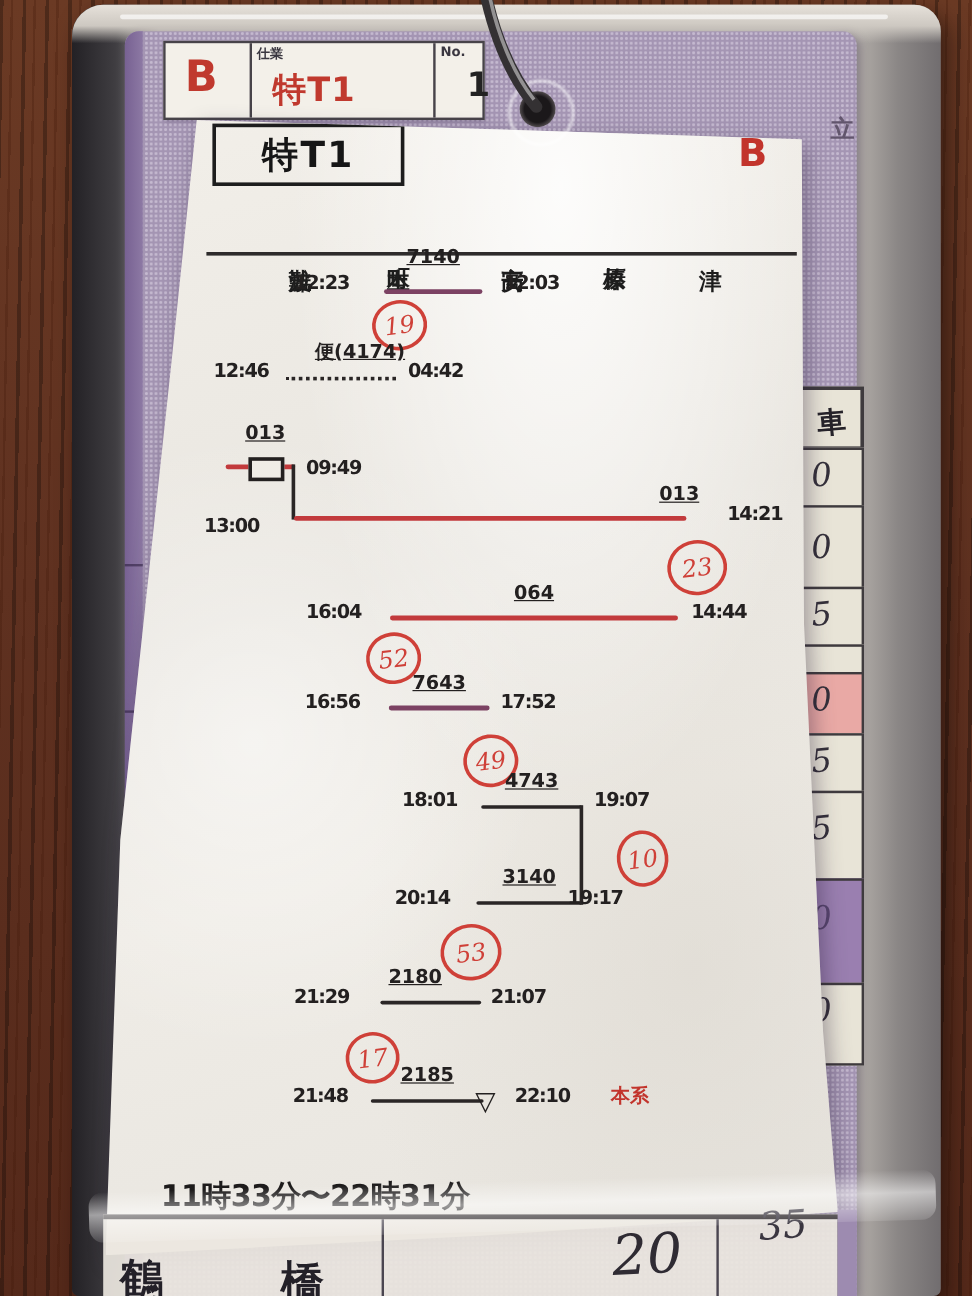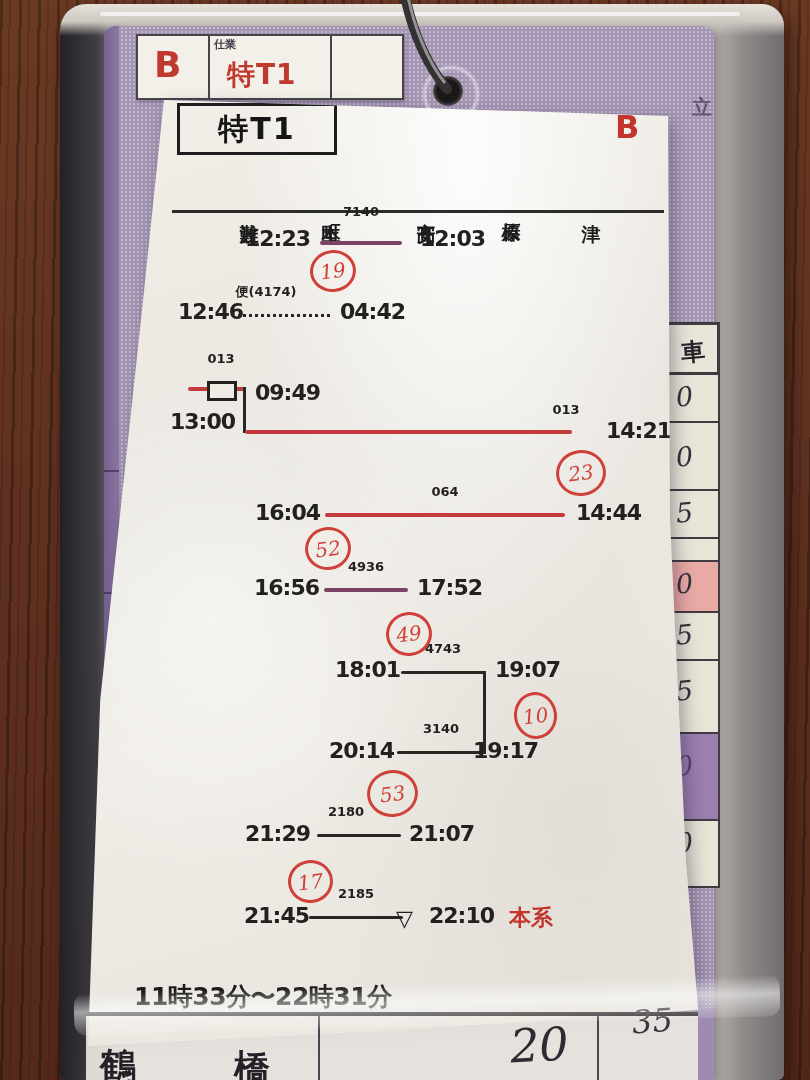--- a/index.html
+++ b/index.html
@@ -30,21 +30,21 @@
     background-size:4px 4px;
     box-shadow:2px 3px 8px rgba(40,25,60,.35);}
   .card-left-strip{position:absolute;left:0;top:0;width:15px;height:100%;
     background:linear-gradient(to right,#776192,#8d79a4);border-radius:12px 0 0 0;}
   .strip-line{position:absolute;left:0;width:15px;height:2px;background:rgba(30,18,48,.5);}
   
   .tag{position:absolute;left:32px;top:8px;width:264px;height:62px;background:#f3f0e9;
     border:2px solid #474349;display:flex;box-shadow:1px 2px 4px rgba(40,25,60,.3);}
   .tag-b{width:70px;position:relative;border-right:2px solid #474349;}
   .tag-b span{position:absolute;left:16px;top:8px;font-size:36px;font-weight:700;color:#c0392e;}
-  .tag-duty{width:120px;position:relative;border-right:2px solid #474349;}
+  .tag-duty{width:120px;position:relative;border-right:2px solid #474349;padding-left:31px;}
   .tag-no{flex:1;position:relative;}
   .tag-hd{position:absolute;left:4px;top:1px;font-size:11px;color:#3a3740;font-weight:700;}
   .tag-duty .tag-val{position:absolute;left:17px;top:20px;font-size:28px;font-weight:700;color:#c0392e;letter-spacing:1px;}
   .tag-no .tag-val{position:absolute;left:26px;top:18px;font-size:28px;font-weight:700;color:#222;}
   .stamp{position:absolute;left:588px;top:68px;font-size:20px;color:#564a60;opacity:.85;font-weight:700;}
   
   .sidecol{position:absolute;left:560px;top:296px;width:56px;}
   .scell{box-sizing:border-box;width:56px;border:2px solid #3f3b3e;margin-top:-2px;
     background:#e8e4d7;position:relative;}
   .scell.hdr{border-width:3px;margin-top:0;}
@@ -69,22 +69,22 @@
       radial-gradient(ellipse at 80% 75%, rgba(214,209,200,.45), rgba(214,209,200,0) 40%),
       linear-gradient(165deg,#f2efe9 0%,#e9e6e0 40%,#efece6 62%,#e7e4de 100%);}
   .title-box{position:absolute;left:89px;top:5px;width:154px;height:46px;border:3px solid #1d1d1d;
     display:flex;align-items:center;justify-content:center;}
   .title-box span{font-size:30px;font-weight:700;color:#161616;letter-spacing:2px;}
   .paper-b{position:absolute;left:527px;top:10px;font-size:32px;font-weight:700;color:#c2342c;}
   .stations{position:absolute;left:0;top:46px;width:612px;height:66px;}
   .station{position:absolute;bottom:2px;writing-mode:vertical-rl;text-orientation:upright;
     font-size:19px;font-weight:700;color:#1d1d1d;line-height:22px;}
   .rule{position:absolute;left:84px;top:112px;width:492px;height:3px;background:#2e2b2b;}
-  .t{position:absolute;font-size:22px;font-weight:700;color:#232020;letter-spacing:-1px;white-space:nowrap;}
-  .lbl{position:absolute;font-size:13px;font-weight:700;color:#232020;text-align:center;white-space:nowrap;}
+  .t{position:absolute;font-size:16px;font-weight:700;color:#232020;letter-spacing:-1px;white-space:nowrap;}
+  .lbl{position:absolute;font-size:16px;font-weight:700;color:#232020;text-align:center;white-space:nowrap;text-decoration:underline;}
   .ln{position:absolute;height:4px;border-radius:2px;}
   .ln.red{background:#c23a3c;}
   .ln.purple{background:#7c4263;}
   .ln.black{background:#2a2626;height:3px;}
   .ln.dot{height:0;border-top:3px dotted #2a2626;border-radius:0;background:none;}
   .vln{position:absolute;width:3px;background:#2a2626;}
   .sqr{position:absolute;left:119px;top:283px;width:24px;height:14px;border:3px solid #232020;background:#efece6;}
   .tri{position:absolute;font-size:22px;color:#232020;font-weight:400;}
   .redtxt{color:#c2342c !important;letter-spacing:0 !important;}
   .circ{position:absolute;border:3px solid #cf4038;border-radius:50%;color:#cf4038;
@@ -127,20 +127,24 @@
     <div class="strip-line" style="top:930px"></div>
 
     <div class="tag">
       <div class="tag-b">
         <span>B</span>
       </div>
       <div class="tag-duty">
         <span class="tag-hd">仕業</span>
         <span class="tag-val">特T1</span>
       </div>
+      <div class="tag-no">
+        <span class="tag-hd">No.</span>
+        <span class="tag-val">1</span>
+      </div>
     </div>
 
     <div class="stamp">立</div>
 
     <div class="sidecol">
       <div class="scell hdr" style="height:53px">
           <span>車</span>
         </div>
       <div class="scell" style="height:50px">
           <span>0</span>
@@ -197,49 +201,49 @@
     <div>
       <span class="t" style="left:157px;top:128px">12:23</span>
       <span class="lbl" style="left:232px;top:106px;width:82px">7140</span>
       <div class="ln purple" style="left:232px;top:143px;width:82px"></div>
       <span class="t" style="left:332px;top:128px">12:03</span>
       <div class="circ" style="left:222px;top:152px;width:40px;height:36px">19</div>
     </div>
 
     <div>
       <span class="t" style="left:90px;top:201px">12:46</span>
-      <span class="lbl" style="left:126px;top:185px;width:104px">便(4174)</span>
+      <span class="lbl" style="left:160px;top:185px;width:104px">便(4174)</span>
       <div class="ln dot" style="left:150px;top:216px;width:92px"></div>
       <span class="t" style="left:252px;top:201px">04:42</span>
     </div>
 
     <div>
       <span class="lbl" style="left:111px;top:253px;width:44px">013</span>
       <div class="ln red" style="left:100px;top:289px;width:58px"></div>
       <div class="sqr"></div>
       <div class="vln" style="left:155px;top:289px;height:46px"></div>
       <span class="t" style="left:167px;top:282px">09:49</span>
-      <span class="t" style="left:82px;top:311px">13:00</span>
+      <span class="t" style="left:82px;top:330px">13:00</span>
       <span class="lbl" style="left:436px;top:304px;width:84px">013</span>
       <div class="ln red" style="left:157px;top:332px;width:327px"></div>
       <span class="t" style="left:518px;top:320px">14:21</span>
       <div class="circ" style="left:468px;top:352px;width:44px;height:40px">23</div>
     </div>
 
     <div>
       <span class="t" style="left:167px;top:402px">16:04</span>
       <span class="lbl" style="left:317px;top:386px;width:80px">064</span>
       <div class="ln red" style="left:237px;top:415px;width:240px"></div>
       <span class="t" style="left:488px;top:402px">14:44</span>
       <div class="circ" style="left:217px;top:429px;width:40px;height:37px">52</div>
     </div>
 
     <div>
       <span class="t" style="left:166px;top:477px">16:56</span>
-      <span class="lbl" style="left:236px;top:461px;width:84px">4936</span>
+      <span class="lbl" style="left:236px;top:461px;width:84px">7643</span>
       <div class="ln purple" style="left:236px;top:490px;width:84px"></div>
       <span class="t" style="left:329px;top:477px">17:52</span>
       <div class="circ" style="left:298px;top:514px;width:40px;height:38px">49</div>
     </div>
 
     <div>
       <span class="t" style="left:247px;top:559px">18:01</span>
       <span class="lbl" style="left:313px;top:543px;width:84px">4743</span>
       <div class="ln black" style="left:313px;top:573px;width:84px"></div>
       <div class="vln" style="left:395px;top:573px;height:83px"></div>
@@ -256,21 +260,21 @@
 
     <div>
       <span class="t" style="left:157px;top:723px">21:29</span>
       <span class="lbl" style="left:216px;top:706px;width:84px">2180</span>
       <div class="ln black" style="left:229px;top:736px;width:84px"></div>
       <span class="t" style="left:321px;top:723px">21:07</span>
       <div class="circ" style="left:200px;top:762px;width:39px;height:37px">17</div>
     </div>
 
     <div>
-      <span class="t" style="left:156px;top:805px">21:45</span>
+      <span class="t" style="left:156px;top:805px">21:48</span>
       <span class="lbl" style="left:221px;top:788px;width:94px">2185</span>
       <div class="ln black" style="left:221px;top:818px;width:94px"></div>
       <span class="tri" style="left:308px;top:808px">▽</span>
       <span class="t" style="left:341px;top:805px">22:10</span>
       <span class="t redtxt" style="left:421px;top:805px">本系</span>
     </div>
 
     <div class="footer">11時33分〜22時31分</div>
   </div>
   </div>

